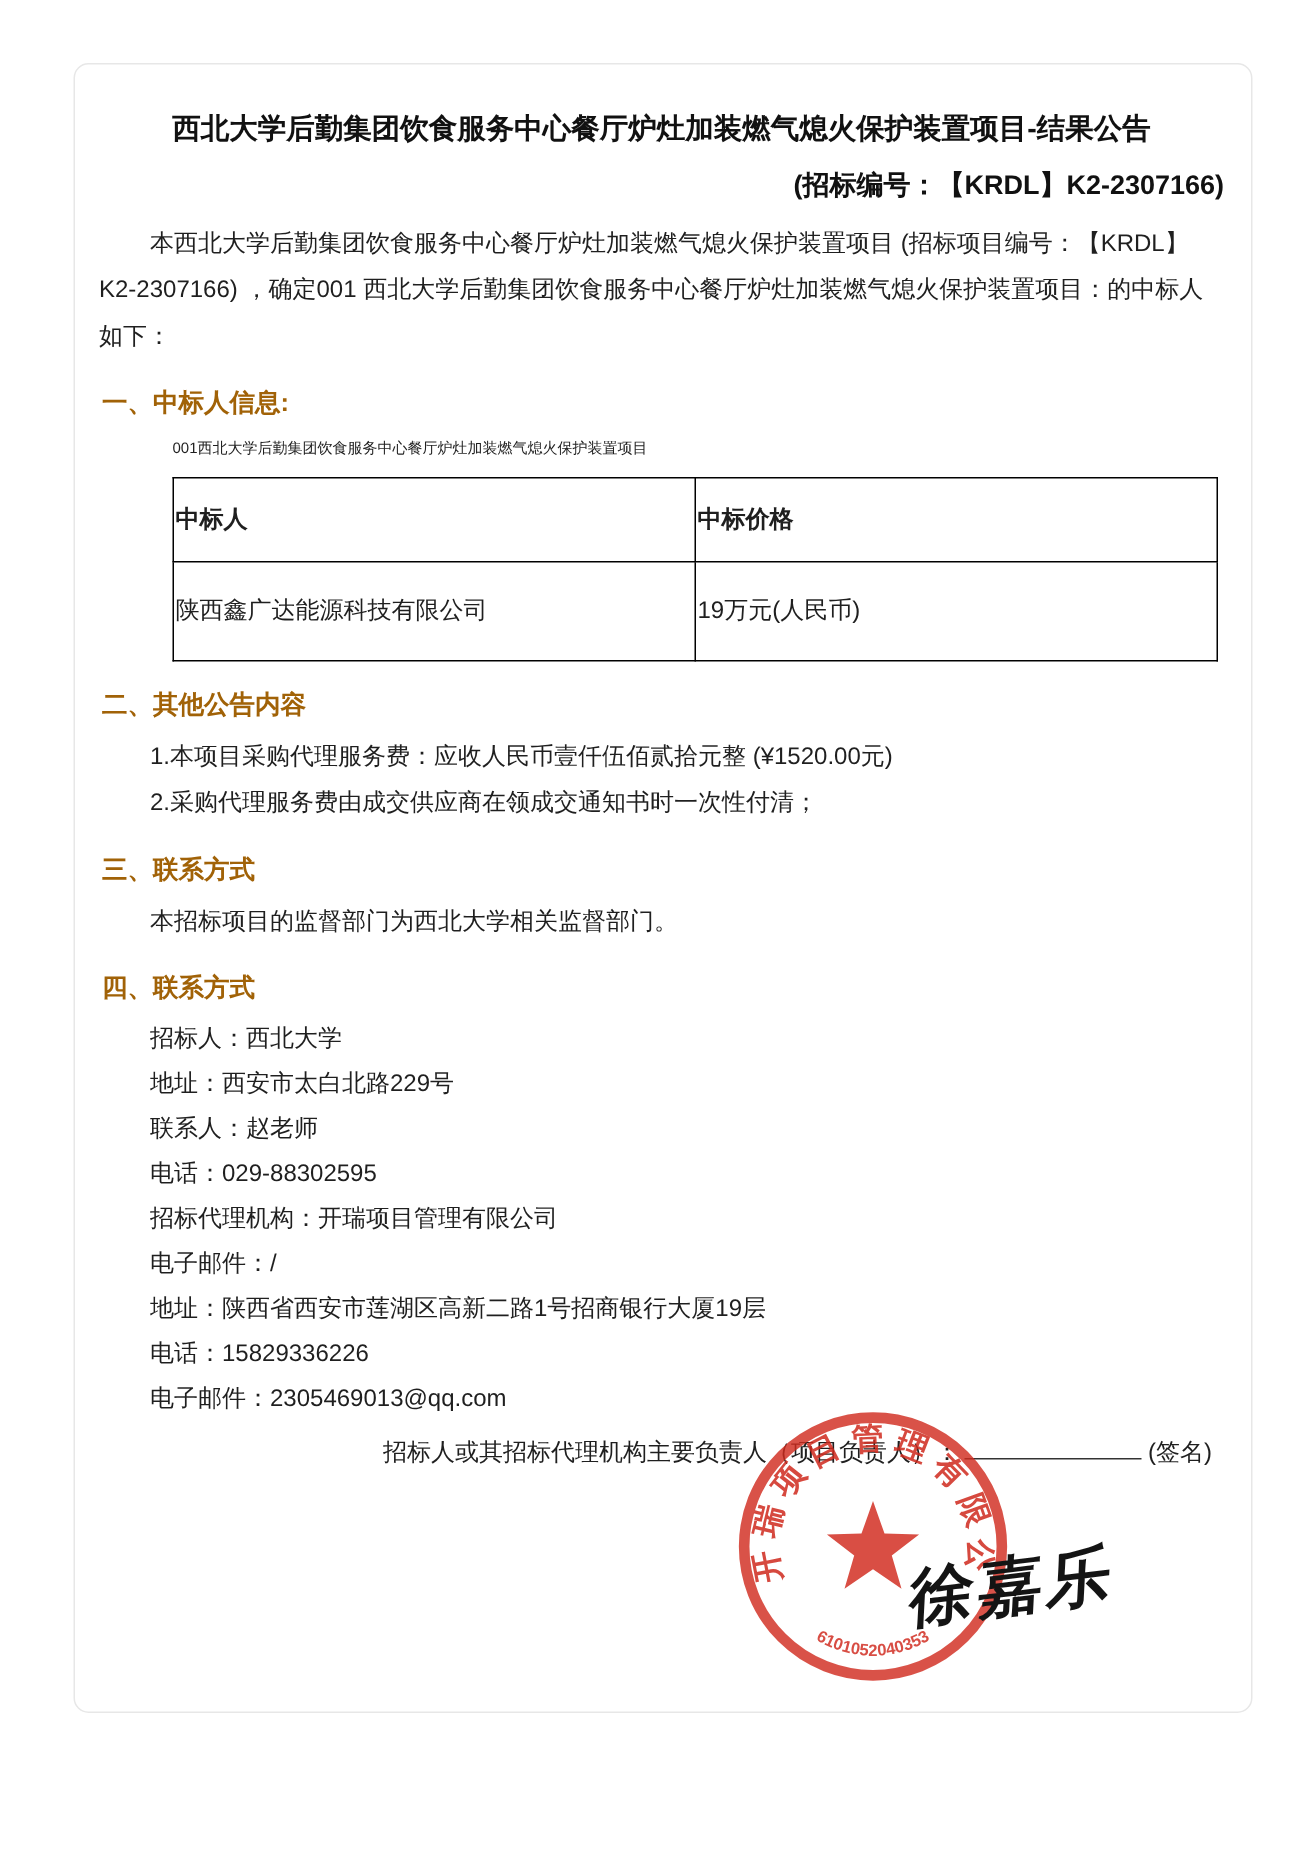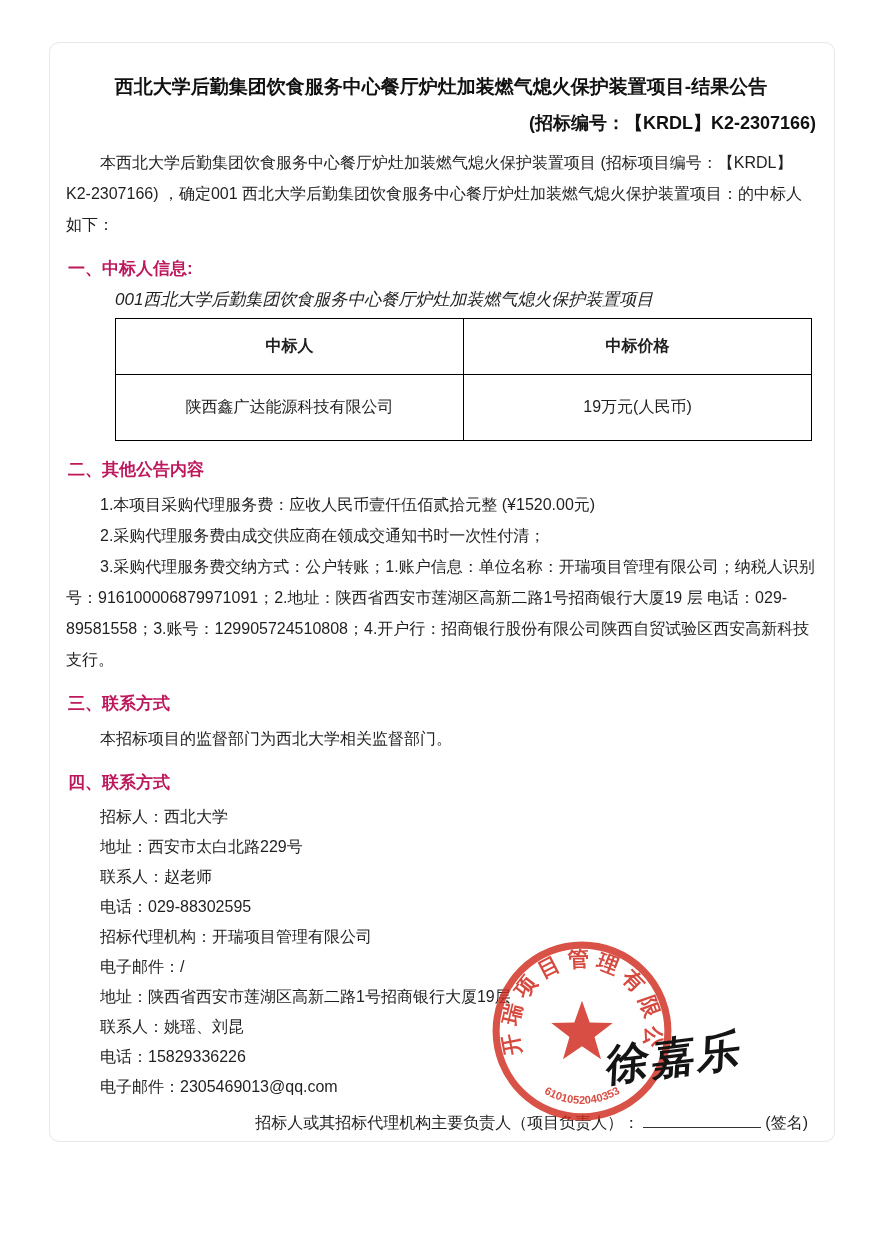--- a/index.html
+++ b/index.html
@@ -26,30 +26,30 @@
   }
   .doc-subtitle {
     font-size: 18px; font-weight: 700; color: #111;
     text-align: right; margin: 13px 0 0 0; line-height: 23px;
   }
   .intro {
     font-size: 16px; line-height: 31px; margin: 12px 0 16px 0;
     text-indent: 34px;
   }
   .sec-heading {
-    font-size: 17px; font-weight: 700; color: #be185d;
+    font-size: 17px; font-weight: 700; color: #a16207;
     margin: 18px 0 8px 2px; line-height: 22px;
   }
-  .sub-line { font-size: 17px; margin: 0 0 6px 49px; line-height: 24px; font-style: italic; }
+  .sub-line { font-size: 10px; margin: 0 0 6px 49px; line-height: 24px; }
   table.award {
     border-collapse: collapse; margin-left: 49px; width: 697px;
     table-layout: fixed;
   }
   table.award th, table.award td {
-    border: 1px solid #000000; text-align: center; font-size: 16px;
+    border: 1px solid #000000; text-align: left; font-size: 16px;
   }
   table.award th { height: 56px; font-weight: 700; }
   table.award td { height: 66px; font-weight: 400; }
   .para { font-size: 16px; line-height: 31px; margin: 0; text-indent: 34px; }
   .contact-line { font-size: 16px; line-height: 30px; margin-left: 34px; }
   .sig-row { text-align: right; font-size: 16px; margin-top: 10px; padding-right: 8px; line-height: 22px; }
   .blank {
     display: inline-block; width: 118px; height: 15px;
     border-bottom: 1px solid #333; vertical-align: baseline;
     margin: 0 4px;
@@ -91,34 +91,32 @@
         <tr>
           <td>陕西鑫广达能源科技有限公司</td>
           <td>19万元(人民币)</td>
         </tr>
       </tbody>
     </table>
 
     <div class="sec-heading">二、其他公告内容</div>
     <p class="para">1.本项目采购代理服务费：应收人民币壹仟伍佰贰拾元整 (¥1520.00元)</p>
     <p class="para">2.采购代理服务费由成交供应商在领成交通知书时一次性付清；</p>
-    <p class="para">3.采购代理服务费交纳方式：公户转账；1.账户信息：单位名称：开瑞项目管理有限公司；纳税人识别号：916100006879971091；2.地址：陕西省西安市莲湖区高新二路1号招商银行大厦19 层 电话：029-89581558；3.账号：129905724510808；4.开户行：招商银行股份有限公司陕西自贸试验区西安高新科技支行。</p>
 
     <div class="sec-heading">三、联系方式</div>
     <p class="para">本招标项目的监督部门为西北大学相关监督部门。</p>
 
     <div class="sec-heading">四、联系方式</div>
     <div class="contact-line">招标人：西北大学</div>
     <div class="contact-line">地址：西安市太白北路229号</div>
     <div class="contact-line">联系人：赵老师</div>
     <div class="contact-line">电话：029-88302595</div>
     <div class="contact-line">招标代理机构：开瑞项目管理有限公司</div>
     <div class="contact-line">电子邮件：/</div>
     <div class="contact-line">地址：陕西省西安市莲湖区高新二路1号招商银行大厦19层</div>
-    <div class="contact-line">联系人：姚瑶、刘昆</div>
     <div class="contact-line">电话：15829336226</div>
     <div class="contact-line">电子邮件：2305469013@qq.com</div>
 
     <div class="sig-row">
       <span>招标人或其招标代理机构主要负责人（项目负责人）：</span><span class="blank"></span><span>(签名)</span>
     </div>
 
     <svg class="stamp" viewBox="0 0 190 190" xmlns="http://www.w3.org/2000/svg">
       <circle cx="95" cy="95" r="85" fill="none" stroke="#d02a1e" stroke-width="7" opacity="0.88"></circle>
       <polygon points="95,65 87.4,86.5 64.6,87.1 82.6,101 76.2,122.9 95,110 113.8,122.9 107.4,101 125.4,87.1 102.6,86.5" fill="#d02a1e" opacity="0.9"></polygon>

